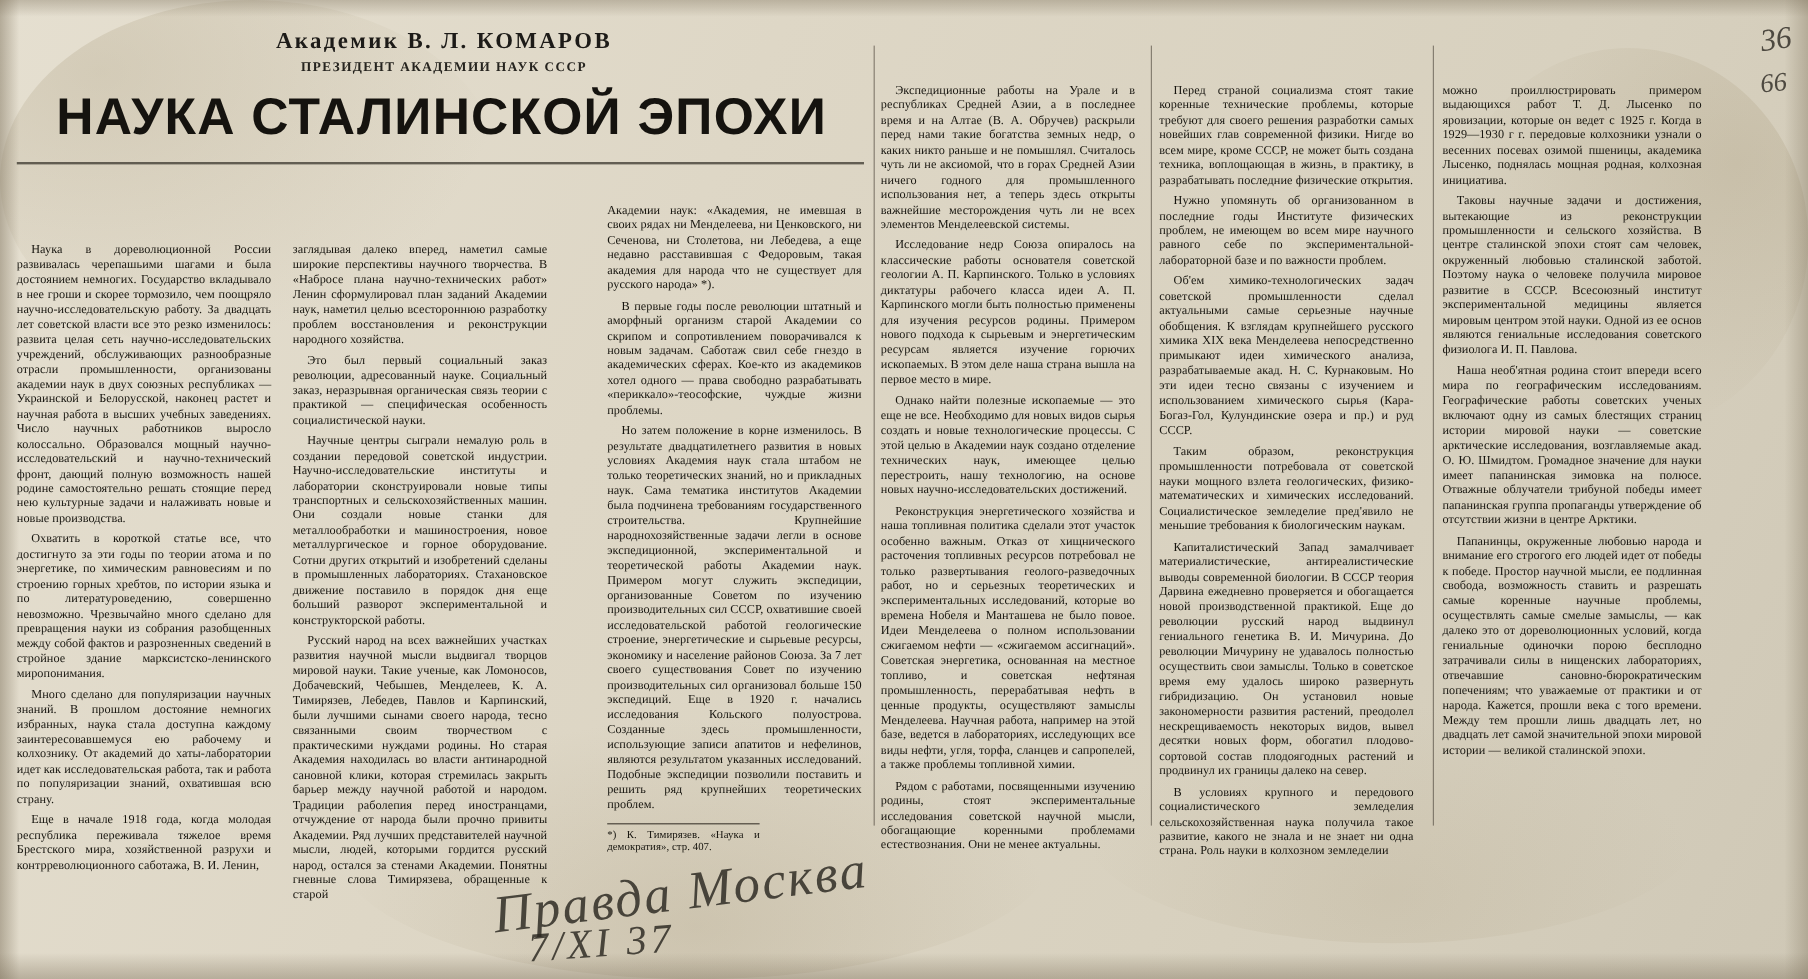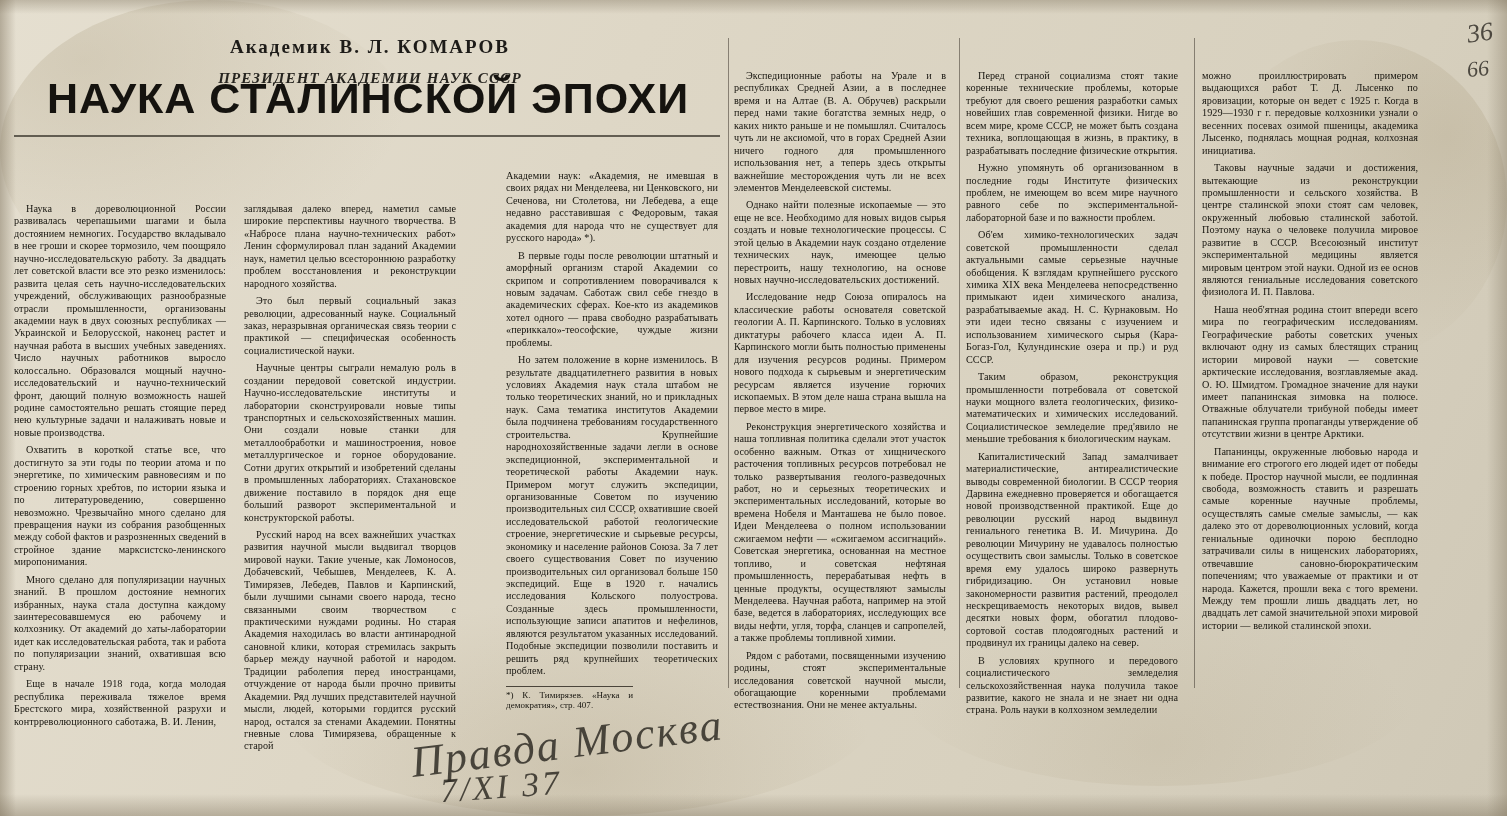--- a/index.html
+++ b/index.html
@@ -37,28 +37,27 @@
     top: 24px;
     width: 700px;
     text-align: center;
   }
   .author {
     font-family: "Liberation Serif", serif;
     font-size: 19px;
     letter-spacing: 2px;
     color: #1d1b18;
     font-weight: 700;
-    margin: 12px;
+    margin: 0;
   }
   .subauthor {
     font-family: "Liberation Serif", serif;
-    font-size: 15px;
+    font-size: 11px;
     letter-spacing: 1.2px;
     color: #26241f;
-    font-style: italic;
     font-weight: 700;
     margin: 4px 0 0 0;
   }
   .headline {
     position: absolute;
     left: 8px;
     top: 76px;
     width: 720px;
     text-align: center;
     font-family: Liberation Sans, sans-serif;
@@ -230,22 +229,22 @@
 
     <div class="col c3">
       <p class="noindent">Академии наук: «Академия, не имевшая в своих рядах ни Менделеева, ни Ценковского, ни Сеченова, ни Столетова, ни Лебедева, а еще недавно расставившая с Федоровым, такая академия для народа что не существует для русского народа» *).</p>
       <p>В первые годы после революции штатный и аморфный организм старой Академии со скрипом и сопротивлением поворачивался к новым задачам. Саботаж свил себе гнездо в академических сферах. Кое-кто из академиков хотел одного — права свободно разрабатывать «периккало»-теософские, чуждые жизни проблемы.</p>
       <p>Но затем положение в корне изменилось. В результате двадцатилетнего развития в новых условиях Академия наук стала штабом не только теоретических знаний, но и прикладных наук. Сама тематика институтов Академии была подчинена требованиям государственного строительства. Крупнейшие народнохозяйственные задачи легли в основе экспедиционной, экспериментальной и теоретической работы Академии наук. Примером могут служить экспедиции, организованные Советом по изучению производительных сил СССР, охватившие своей исследовательской работой геологические строение, энергетические и сырьевые ресурсы, экономику и население районов Союза. За 7 лет своего существования Совет по изучению производительных сил организовал больше 150 экспедиций. Еще в 1920 г. начались исследования Кольского полуострова. Созданные здесь промышленности, использующие записи апатитов и нефелинов, являются результатом указанных исследований. Подобные экспедиции позволили поставить и решить ряд крупнейших теоретических проблем.</p>
       <p class="footnote">*) К. Тимирязев. «Наука и демократия», стр. 407.</p>
     </div>
 
     <div class="col c4">
       <p>Экспедиционные работы на Урале и в республиках Средней Азии, а в последнее время и на Алтае (В. А. Обручев) раскрыли перед нами такие богатства земных недр, о каких никто раньше и не помышлял. Считалось чуть ли не аксиомой, что в горах Средней Азии ничего годного для промышленного использования нет, а теперь здесь открыты важнейшие месторождения чуть ли не всех элементов Менделеевской системы.</p>
+      <p>Исследование недр Союза опиралось на классические работы основателя советской геологии А. П. Карпинского. Только в условиях диктатуры рабочего класса идеи А. П. Карпинского могли быть полностью применены для изучения ресурсов родины. Примером нового подхода к сырьевым и энергетическим ресурсам является изучение горючих ископаемых. В этом деле наша страна вышла на первое место в мире.</p>
       <p>Однако найти полезные ископаемые — это еще не все. Необходимо для новых видов сырья создать и новые технологические процессы. С этой целью в Академии наук создано отделение технических наук, имеющее целью перестроить, нашу технологию, на основе новых научно-исследовательских достижений.</p>
-      <p>Исследование недр Союза опиралось на классические работы основателя советской геологии А. П. Карпинского. Только в условиях диктатуры рабочего класса идеи А. П. Карпинского могли быть полностью применены для изучения ресурсов родины. Примером нового подхода к сырьевым и энергетическим ресурсам является изучение горючих ископаемых. В этом деле наша страна вышла на первое место в мире.</p>
       <p>Реконструкция энергетического хозяйства и наша топливная политика сделали этот участок особенно важным. Отказ от хищнического расточения топливных ресурсов потребовал не только развертывания геолого-разведочных работ, но и серьезных теоретических и экспериментальных исследований, которые во времена Нобеля и Манташева не было повое. Идеи Менделеева о полном использовании сжигаемом нефти — «сжигаемом ассигнаций». Советская энергетика, основанная на местное топливо, и советская нефтяная промышленность, перерабатывая нефть в ценные продукты, осуществляют замыслы Менделеева. Научная работа, например на этой базе, ведется в лабораториях, исследующих все виды нефти, угля, торфа, сланцев и сапропелей, а также проблемы топливной химии.</p>
       <p>Рядом с работами, посвященными изучению родины, стоят экспериментальные исследования советской научной мысли, обогащающие коренными проблемами естествознания. Они не менее актуальны.</p>
     </div>
 
     <div class="col c5">
       <p>Перед страной социализма стоят такие коренные технические проблемы, которые требуют для своего решения разработки самых новейших глав современной физики. Нигде во всем мире, кроме СССР, не может быть создана техника, воплощающая в жизнь, в практику, в разрабатывать последние физические открытия.</p>
       <p>Нужно упомянуть об организованном в последние годы Институте физических проблем, не имеющем во всем мире научного равного себе по экспериментальной-лабораторной базе и по важности проблем.</p>
       <p>Об'ем химико-технологических задач советской промышленности сделал актуальными самые серьезные научные обобщения. К взглядам крупнейшего русского химика XIX века Менделеева непосредственно примыкают идеи химического анализа, разрабатываемые акад. Н. С. Курнаковым. Но эти идеи тесно связаны с изучением и использованием химического сырья (Кара-Богаз-Гол, Кулундинские озера и пр.) и руд СССР.</p>
       <p>Таким образом, реконструкция промышленности потребовала от советской науки мощного взлета геологических, физико-математических и химических исследований. Социалистическое земледелие пред'явило не меньшие требования к биологическим наукам.</p>
       <p>Капиталистический Запад замалчивает материалистические, антиреалистические выводы современной биологии. В СССР теория Дарвина ежедневно проверяется и обогащается новой производственной практикой. Еще до революции русский народ выдвинул гениального генетика В. И. Мичурина. До революции Мичурину не удавалось полностью осуществить свои замыслы. Только в советское время ему удалось широко развернуть гибридизацию. Он установил новые закономерности развития растений, преодолел нескрещиваемость некоторых видов, вывел десятки новых форм, обогатил плодово-сортовой состав плодоягодных растений и продвинул их границы далеко на север.</p>

